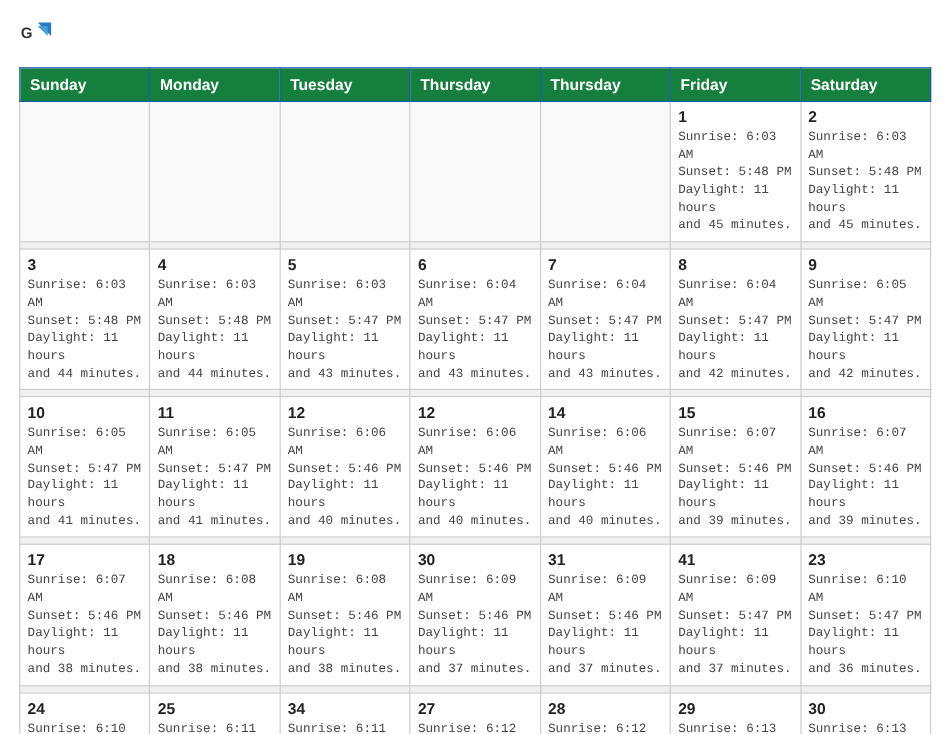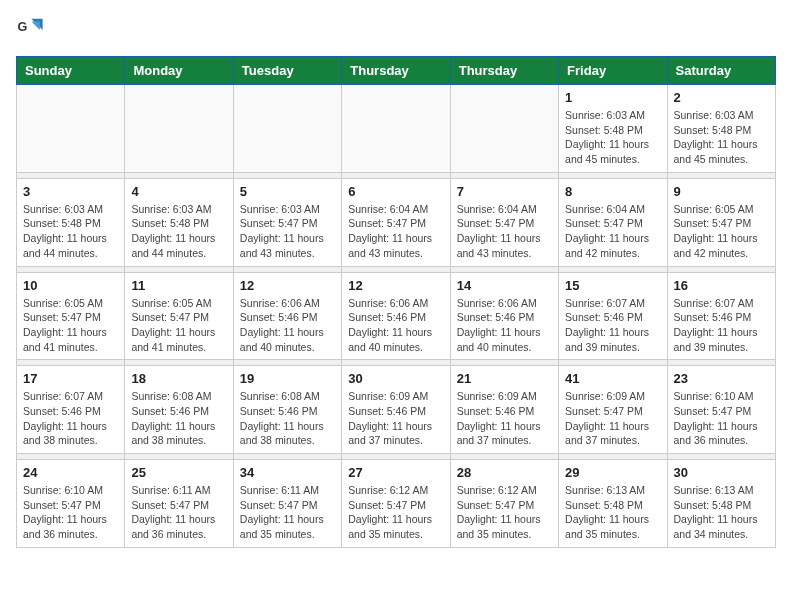--- a/index.html
+++ b/index.html
@@ -90,20 +90,21 @@
       font-size: 13px;
       font-weight: bold;
       color: #222;
       margin-bottom: 3px;
     }
 
     .day-info {
       font-size: 10.5px;
       color: #444;
       line-height: 1.4;
+      font-family: Liberation Mono, monospace;
     }
 
     .row-separator td {
       height: 6px;
       background: #f0f0f0;
       padding: 0;
       border: 1px solid #ccc;
     }
   </style>
 </head>
@@ -313,21 +314,21 @@
 and 38 minutes.</div>
         </td>
         <td>
           <div class="day-number">30</div>
           <div class="day-info" style="white-space: pre-line;">Sunrise: 6:09 AM
 Sunset: 5:46 PM
 Daylight: 11 hours
 and 37 minutes.</div>
         </td>
         <td>
-          <div class="day-number">21</div>
+          <div class="day-number">31</div>
           <div class="day-info" style="white-space: pre-line;">Sunrise: 6:09 AM
 Sunset: 5:46 PM
 Daylight: 11 hours
 and 37 minutes.</div>
         </td>
         <td>
           <div class="day-number">41</div>
           <div class="day-info" style="white-space: pre-line;">Sunrise: 6:09 AM
 Sunset: 5:47 PM
 Daylight: 11 hours

